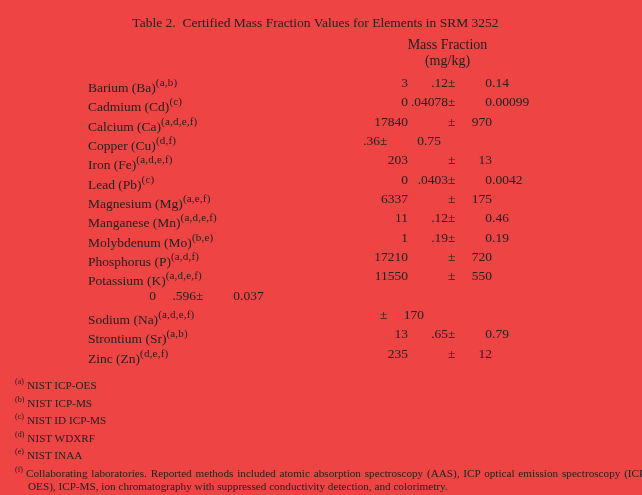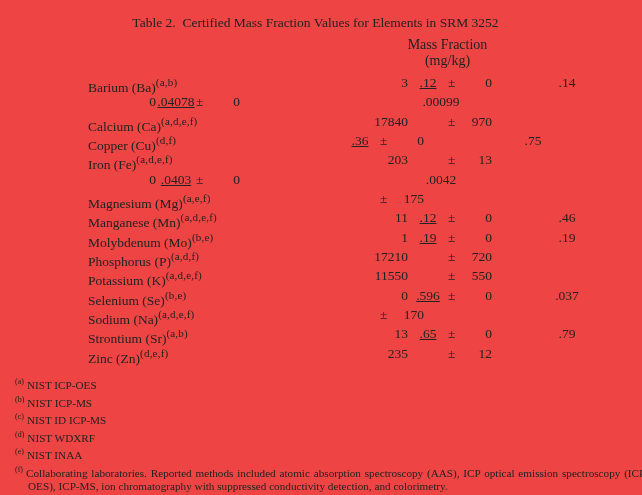--- a/index.html
+++ b/index.html
@@ -43,24 +43,24 @@
     line-height: 19.35px;
     white-space: pre;
   }
   .c-label { width: 252px; }
   .c-label .sup {
     font-size: 11px;
     vertical-align: super;
     letter-spacing: 0.2px;
   }
   .c-vint  { width: 68px; text-align: right; }
-  .c-vfrac { width: 40px; text-align: center; text-decoration: underline; }
+  .c-vfrac { width: 40px; text-align: right; }
   .c-pm    { width: 16px; text-align: left; }
   .c-uint  { width: 28px; text-align: right; }
-  .c-ufrac { flex: 1; text-align: center; }
+  .c-ufrac { flex: 1; text-align: left; }
   .footnotes {
     position: absolute;
     top: 375px;
     left: 3px;
     width: 634px;
     font-size: 11.2px;
     line-height: 13.8px;
     margin-left: 12px;
   }
   .fn {
@@ -90,20 +90,21 @@
   <div class="row">
     <span class="c-label"><span class="el">Barium (Ba)</span><sup class="sup">(a,b)</sup></span>
     <span class="c-vint">3</span>
     <span class="c-vfrac">.12</span>
     <span class="c-pm">±</span>
     <span class="c-uint">0</span>
     <span class="c-ufrac">.14</span>
   </div>
 
   <div class="row">
+    <span class="c-label"><span class="el">Cadmium (Cd)</span><sup class="sup">(c)</sup></span>
     <span class="c-vint">0</span>
     <span class="c-vfrac">.04078</span>
     <span class="c-pm">±</span>
     <span class="c-uint">0</span>
     <span class="c-ufrac">.00099</span>
   </div>
 
   <div class="row">
     <span class="c-label"><span class="el">Calcium (Ca)</span><sup class="sup">(a,d,e,f)</sup></span>
     <span class="c-vint">17840</span>
@@ -124,29 +125,31 @@
   <div class="row">
     <span class="c-label"><span class="el">Iron (Fe)</span><sup class="sup">(a,d,e,f)</sup></span>
     <span class="c-vint">203</span>
     <span class="c-vfrac"></span>
     <span class="c-pm">±</span>
     <span class="c-uint">13</span>
     <span class="c-ufrac"></span>
   </div>
 
   <div class="row">
+    <span class="c-label"><span class="el">Lead (Pb)</span><sup class="sup">(c)</sup></span>
     <span class="c-vint">0</span>
     <span class="c-vfrac">.0403</span>
     <span class="c-pm">±</span>
     <span class="c-uint">0</span>
     <span class="c-ufrac">.0042</span>
   </div>
 
   <div class="row">
     <span class="c-label"><span class="el">Magnesium (Mg)</span><sup class="sup">(a,e,f)</sup></span>
+    <span class="c-vint">6337</span>
     <span class="c-vfrac"></span>
     <span class="c-pm">±</span>
     <span class="c-uint">175</span>
     <span class="c-ufrac"></span>
   </div>
 
   <div class="row">
     <span class="c-label"><span class="el">Manganese (Mn)</span><sup class="sup">(a,d,e,f)</sup></span>
     <span class="c-vint">11</span>
     <span class="c-vfrac">.12</span>
@@ -176,21 +179,20 @@
   <div class="row">
     <span class="c-label"><span class="el">Potassium (K)</span><sup class="sup">(a,d,e,f)</sup></span>
     <span class="c-vint">11550</span>
     <span class="c-vfrac"></span>
     <span class="c-pm">±</span>
     <span class="c-uint">550</span>
     <span class="c-ufrac"></span>
   </div>
 
   <div class="row">
-    <span class="c-label"><span class="el">Selenium (Se)</span><sup class="sup">(b,e)</sup></span>
     <span class="c-vint">0</span>
     <span class="c-vfrac">.596</span>
     <span class="c-pm">±</span>
     <span class="c-uint">0</span>
     <span class="c-ufrac">.037</span>
   </div>
 
   <div class="row">
     <span class="c-label"><span class="el">Sodium (Na)</span><sup class="sup">(a,d,e,f)</sup></span>
     <span class="c-vfrac"></span>

